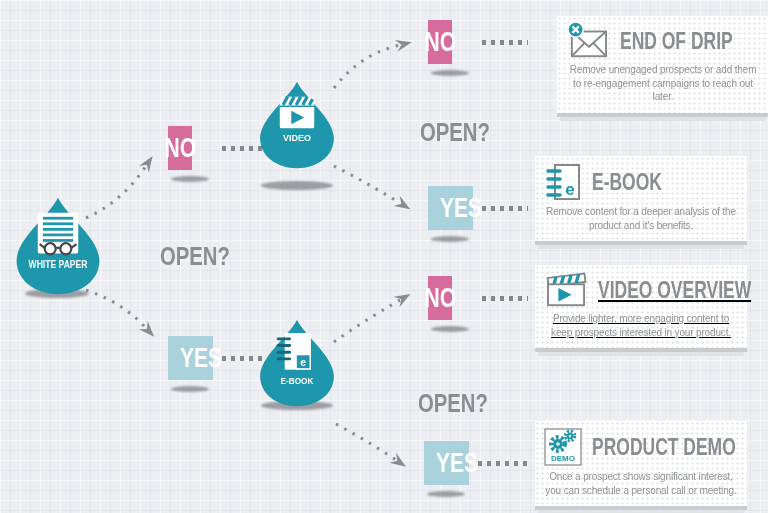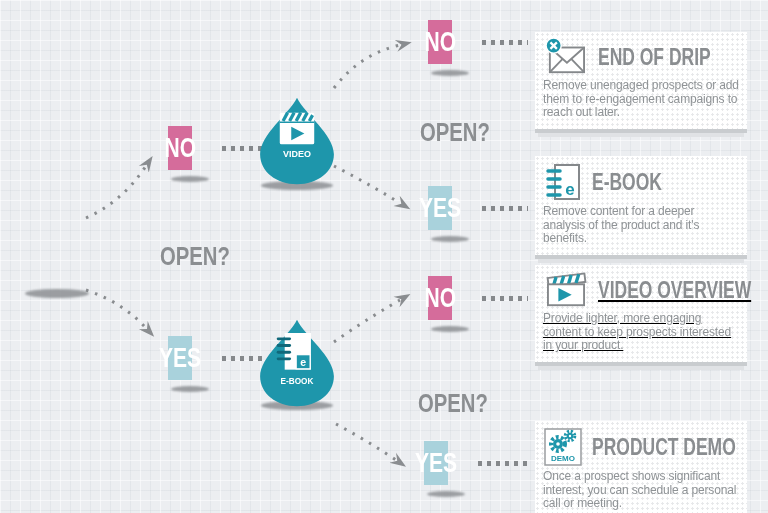--- a/index.html
+++ b/index.html
@@ -16,21 +16,21 @@
     background-position:0 0,0 0,10px 10px,10px 10px;
   }
   .arrows{position:absolute;left:0;top:0;z-index:1;}
   .box{
     position:absolute;width:24px;height:44px;z-index:3;
     display:flex;align-items:center;justify-content:center;
     color:#fff;font-weight:bold;font-size:27px;line-height:1;
   }
   .box .t{transform:scaleX(.78);display:block;}
   .pink{background:#d56c9b;}
-  .blue{background:#a9d2dc;}
+  .blue{background:#a9d2dc;padding-left:21px;}
   .openlbl{
     position:absolute;z-index:2;color:#8b8e91;font-weight:bold;font-size:26px;
     transform:scaleX(.78);transform-origin:left top;white-space:nowrap;letter-spacing:0;
   }
   .shadow{position:absolute;background:#8d9094;border-radius:50%;filter:blur(1.2px);opacity:.85;z-index:2;}
   .dotline{position:absolute;height:5px;z-index:2;
     background:repeating-linear-gradient(90deg,#85888b 0 4px,transparent 4px 9px);}
   .drop{position:absolute;z-index:3;}
   .drop svg text, .cardicon text{font-family:"Liberation Sans",sans-serif;font-weight:bold;}
   .card{
@@ -40,21 +40,21 @@
     background-size:5px 5px;
     border-bottom:4px solid #c9cccf;
     box-shadow:0 7px 0 -3px #e0e2e5;
     padding:6px 8px 9px;
   }
   .card-head{display:flex;align-items:center;gap:9px;margin-bottom:3px;}
   .card-title{
     color:#8a8d90;font-weight:bold;font-size:23px;line-height:1;
     transform:scaleX(.76);transform-origin:left center;white-space:nowrap;
   }
-  .card-body{color:#8f9396;font-size:12px;line-height:13.5px;letter-spacing:-0.15px;}
+  .card-body{color:#8f9396;font-size:10px;line-height:13.5px;letter-spacing:-0.15px;text-align:center;}
   .cardicon{flex:0 0 auto;}
 </style>
 </head>
 <body>
 
 <div class="stage">
 
   <svg class="arrows" width="768" height="513" viewBox="0 0 768 513">
     <defs>
       <marker id="ah" markerUnits="userSpaceOnUse" markerWidth="20" markerHeight="16" refX="4" refY="8" orient="auto">
@@ -64,31 +64,54 @@
     <g fill="none" stroke="#898c8f" stroke-width="3" stroke-dasharray="2.5 7">
       <path d="M 86 218 Q 122 202 146 166" marker-end="url(#ah)"></path>
       <path d="M 86 290 Q 122 302 146 328" marker-end="url(#ah)"></path>
       <path d="M 334 88 Q 360 54 400 45" marker-end="url(#ah)"></path>
       <path d="M 334 166 Q 362 180 400 203" marker-end="url(#ah)"></path>
       <path d="M 334 342 Q 362 322 400 300" marker-end="url(#ah)"></path>
       <path d="M 336 424 Q 366 440 396 460" marker-end="url(#ah)"></path>
     </g>
   </svg>
 
+  <div class="drop" style="left:12px;top:196px;">
+    <svg width="92" height="100" viewBox="0 0 100 108" preserveAspectRatio="none">
+      <path d="M50 2 C60 22 95 46 95 70 C95 91 75 106 50 106 C25 106 5 91 5 70 C5 46 40 22 50 2 Z" fill="#1e96ab"></path>
+      <g>
+        <rect x="28" y="18" width="44" height="44" rx="2" fill="#ffffff"></rect>
+        <g stroke="#1e96ab" stroke-width="3">
+          <line x1="33.5" y1="24" x2="66.5" y2="24"></line>
+          <line x1="33.5" y1="30" x2="66.5" y2="30"></line>
+          <line x1="33.5" y1="36" x2="66.5" y2="36"></line>
+          <line x1="33.5" y1="42" x2="66.5" y2="42"></line>
+          <line x1="33.5" y1="48" x2="66.5" y2="48"></line>
+        </g>
+        <g stroke="#43474b" stroke-width="2.4" fill="#ffffff">
+          <circle cx="41.5" cy="57" r="6"></circle>
+          <circle cx="58.5" cy="57" r="6"></circle>
+          <path d="M47.5 57 Q50 54.5 52.5 57" fill="none"></path>
+          <path d="M35.5 56 L30 52" fill="none"></path>
+          <path d="M64.5 56 L70 52" fill="none"></path>
+        </g>
+      </g>
+      <text x="50" y="78" text-anchor="middle" font-size="11" fill="#ffffff" textLength="64" lengthAdjust="spacingAndGlyphs">WHITE PAPER</text>
+    </svg>
+  </div>
   <div class="shadow" style="left:25px;top:289px;width:64px;height:9px;"></div>
 
   <div class="openlbl" style="left:160px;top:241px;">OPEN?</div>
 
   <div class="box pink" style="left:168px;top:126px;">
       <span class="t">NO</span>
     </div>
   <div class="shadow" style="left:171px;top:176px;width:38px;height:6px;"></div>
   <div class="dotline" style="left:222px;top:146px;width:40px;"></div>
 
-  <div class="drop" style="left:256px;top:96px;">
+  <div class="drop" style="left:256px;top:80px;">
     <svg width="82" height="90" viewBox="0 0 100 108" preserveAspectRatio="none">
       <path d="M50 2 C60 22 95 46 95 70 C95 91 75 106 50 106 C25 106 5 91 5 70 C5 46 40 22 50 2 Z" fill="#1e96ab"></path>
       <g>
         <rect x="29" y="20" width="42" height="38" rx="2" fill="#ffffff"></rect>
         <g stroke="#1e96ab" stroke-width="4">
           <line x1="33" y1="30" x2="38.5" y2="20"></line>
           <line x1="41" y1="30" x2="46.5" y2="20"></line>
           <line x1="49" y1="30" x2="54.5" y2="20"></line>
           <line x1="57" y1="30" x2="62.5" y2="20"></line>
           <line x1="65" y1="30" x2="69" y2="23"></line>
@@ -147,21 +170,21 @@
     </div>
   <div class="shadow" style="left:431px;top:326px;width:38px;height:6px;"></div>
   <div class="dotline" style="left:482px;top:296px;width:46px;"></div>
 
   <div class="box blue" style="left:424px;top:441px;">
       <span class="t">YES</span>
     </div>
   <div class="shadow" style="left:427px;top:491px;width:38px;height:6px;"></div>
   <div class="dotline" style="left:478px;top:461px;width:50px;"></div>
 
-  <div class="card" style="top:32px;">
+  <div class="card" style="top:16px;margin-left:22px;">
     <div class="card-head">
       <svg class="cardicon" width="46" height="38" viewBox="0 0 46 40">
         <rect x="6" y="10" width="36" height="26" fill="#ffffff" stroke="#85888b" stroke-width="2"></rect>
         <path d="M6 10 L24 26 L42 10" fill="none" stroke="#85888b" stroke-width="2"></path>
         <path d="M6 36 L19.5 22 M42 36 L28.5 22" fill="none" stroke="#85888b" stroke-width="2"></path>
         <circle cx="10" cy="8" r="8" fill="#1e96ab" stroke="#ffffff" stroke-width="1.5"></circle>
         <path d="M6.6 4.6 L13.4 11.4 M13.4 4.6 L6.6 11.4" stroke="#ffffff" stroke-width="2.4"></path>
       </svg>
       <div class="card-title">END OF DRIP</div>
     </div>

